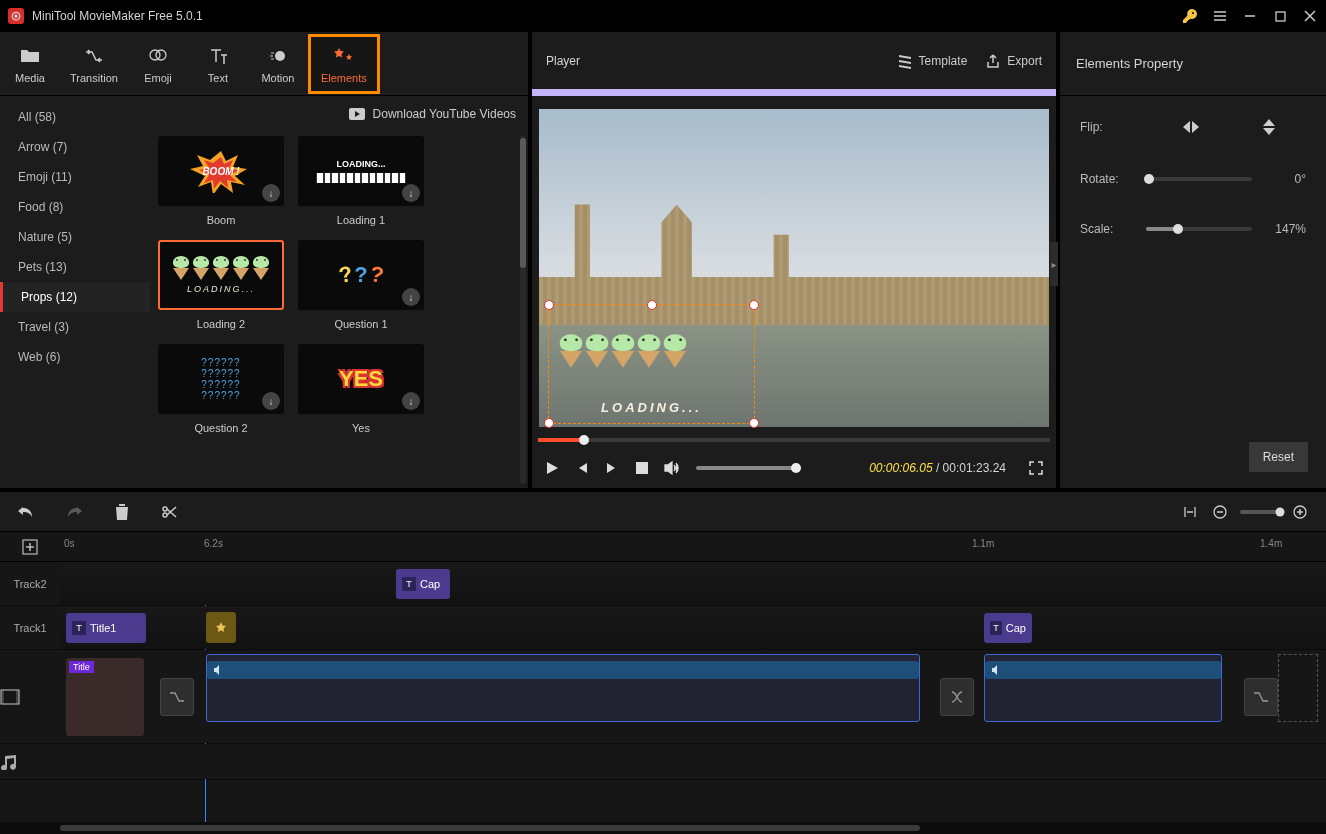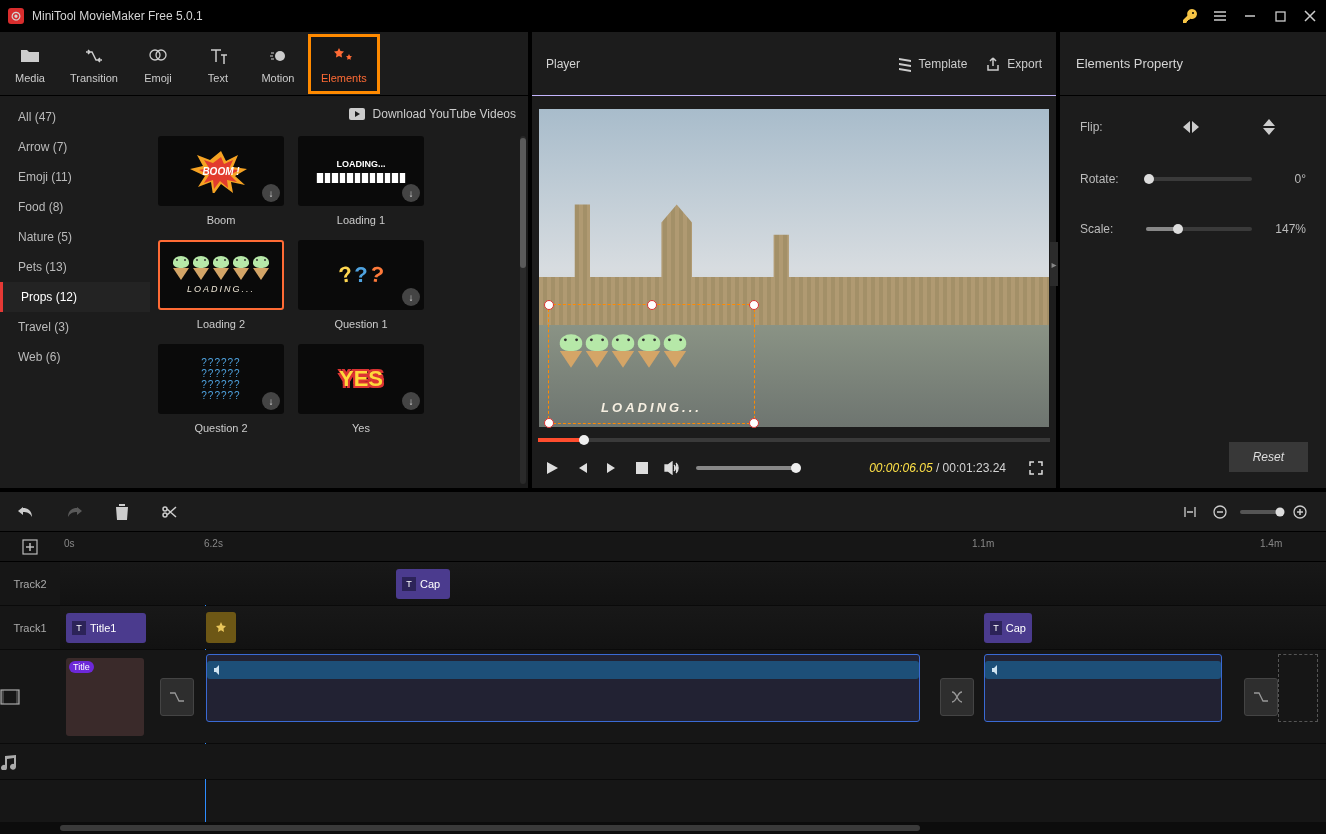--- a/index.html
+++ b/index.html
@@ -61,21 +61,21 @@
   .icecream{ width:16px; height:24px; position:relative;}
   .icecream .scoop{ width:16px; height:12px; background:#b6e8a8; border-radius:50% 50% 40% 40%; position:relative;}
   .icecream .scoop::before{content:"";position:absolute;top:3px;left:3px;width:2px;height:2px;background:#333;border-radius:50%;}
   .icecream .scoop::after{content:"";position:absolute;top:3px;right:3px;width:2px;height:2px;background:#333;border-radius:50%;}
   .icecream .cone{ width:0;height:0;border-left:8px solid transparent;border-right:8px solid transparent;border-top:12px solid #d4a567;margin:0 auto;}
   .qmarks { color:#4fa3e0; font-size:10px; line-height:1.1; letter-spacing:1px;}
   .qbig { display:flex; gap:2px;}
   .qbig span{ font-size:22px; font-weight:bold;}
   .yes { font-size:22px; font-weight:900; color:#ffd83b; text-shadow: -2px -2px 0 #d33, 2px -2px 0 #d33, -2px 2px 0 #d33, 2px 2px 0 #d33;}
   .center-panel { width:528px; background:#1c1c1c; display:flex; flex-direction:column; border-right:4px solid #000;}
-  .center-header { height:64px; display:flex; align-items:center; justify-content:space-between; padding:0 14px; border-bottom:1px solid #c4b5fd;}
+  .center-header { height:64px; display:flex; align-items:center; justify-content:space-between; padding:0 14px; border-bottom:7px solid #c4b5fd;}
   .center-header-right{ display:flex; gap:18px; align-items:flex-end;}
   .hdr-btn { display:flex; align-items:center; gap:6px; cursor:pointer; color:#ccc; font-size:12px;}
   .preview { flex:1; display:flex; align-items:center; justify-content:center; padding:8px 6px 0 6px; position:relative;}
   .preview-frame { width:510px; height:318px; position:relative; outline:1px dashed #666; outline-offset:-1px;}
   .sky { position:absolute; inset:0; background:linear-gradient(to bottom, #a8bccb 0%, #d7dce0 50%, #c7c0ae 100%);}
   .water{ position:absolute; left:0; right:0; bottom:0; height:32%; background:linear-gradient(to bottom,#8a9385,#6e7570);}
   .building{ position:absolute; bottom:32%; left:0; right:0; height:38%; background:
     repeating-linear-gradient(90deg,#b09a72 0 4px,#a39068 4px 8px);
     clip-path: polygon(0% 100%,0% 60%,7% 60%,7% 0%,10% 0%,10% 60%,24% 60%,24% 15%,27% 0%,30% 15%,30% 60%,46% 60%,46% 25%,49% 25%,49% 60%,100% 60%,100% 100%);}
   .overlay-box{position:absolute;left:10px;bottom:4px;width:205px;height:118px;outline:1px dashed #ff8a00;}
@@ -98,21 +98,21 @@
   .timecode .cur{ color:#fde047;font-style:italic;}
   .props-panel { flex:1; background:#1c1c1c; display:flex; flex-direction:column;}
   .props-header{ height:64px; display:flex; align-items:center; padding:0 16px; border-bottom:1px solid #000; font-size:13px;}
   .props-body{ padding:22px 20px; display:flex; flex-direction:column; gap:36px;}
   .prop-row{ display:flex; align-items:center; gap:14px; font-size:12px; color:#bbb;}
   .prop-row .lbl{ width:52px;}
   .flip-btn{ width:20px; color:#ddd; cursor:pointer; font-size:14px;}
   .slider{ flex:1; height:4px; background:#3a3a3a; position:relative; border-radius:2px;}
   .slider .sfill{ position:absolute; left:0; top:0; bottom:0; background:#888; border-radius:2px;}
   .slider .shead{ position:absolute; top:50%; transform:translate(-50%,-50%); width:10px;height:10px;background:#ddd;border-radius:50%;}
-  .reset-btn{ margin-top:auto; margin:0 18px 16px auto; align-self:flex-end; background:#383838; color:#ddd; border:none; padding:8px 24px; cursor:pointer; font-size:12px;font-style:italic;}
+  .reset-btn{ margin-top:auto; margin:0 18px 16px auto; align-self:flex-end; background:#383838; color:#ddd; border:none; padding:8px 14px; cursor:pointer; font-size:12px;}
   .spacer{flex:1;}
   .timeline{ height:346px; background:#161616; border-top:4px solid #000; display:flex; flex-direction:column;}
   .tl-toolbar{ height:40px; display:flex; align-items:center; padding:0 16px; gap:28px; border-bottom:1px solid #000; background:#1c1c1c;}
   .tl-toolbar .tbtn{ width:20px; height:20px; display:flex;align-items:center;justify-content:center;color:#ccc;cursor:pointer;}
   .tl-toolbar .tzoom{ margin-left:auto; display:flex; align-items:center; gap:10px;}
   .tzoom .ztrack{ width:40px; height:4px; background:#555; border-radius:2px; position:relative;}
   .tzoom .zhead{ position:absolute; right:0; top:50%; transform:translate(50%,-50%); width:9px;height:9px;background:#ddd;border-radius:50%;}
   .ruler{ height:30px; display:flex; align-items:center; position:relative; border-bottom:1px solid #000;}
   .ruler .addbtn{ width:60px; display:flex;align-items:center;justify-content:center;color:#bbb;cursor:pointer;}
   .ruler-body{ flex:1; position:relative; height:100%;}
@@ -127,21 +127,21 @@
   .track-body.striped{ background:linear-gradient(#181818,#121212);}
   .clip{ position:absolute; top:6px; bottom:6px; border-radius:3px; overflow:hidden; display:flex; align-items:center; padding:0 6px; font-size:11px;}
   .clip.txt{ background:#4b3b8e; color:#fff; height:30px; top:7px;}
   .clip.txt .t-ico{ width:14px;height:14px;background:#2c2358;margin-right:4px;display:flex;align-items:center;justify-content:center;font-size:9px;}
   .clip.elem{ background:#6d5715; width:30px; display:flex;align-items:center;justify-content:center;}
   .clip.video{ top:4px; height:68px; background:#223; border:1px solid #3a6ad4; display:flex; padding:0;}
   .clip.video .vframe{ flex:1; background:linear-gradient(#9ab 50%,#7a8572 50%); border-right:1px solid rgba(0,0,0,0.2);}
   .clip.video.balloons .vframe{ background:linear-gradient(#c9bfa8 55%,#8d846f 55%);}
   .clip.audio-strip{ position:absolute; bottom:4px; left:0; right:0; height:18px; background:#1d4f78; display:flex; align-items:center; padding-left:6px;}
   .clip.title-thumb{ top:8px; height:78px; width:78px; left:6px; background:#3a2a2a; display:flex; flex-direction:column;}
-  .clip.title-thumb .tag{ background:#6d28d9; color:#fff; font-size:9px; padding:1px 4px; position:absolute; top:3px; left:3px;border-radius:6px;}
+  .clip.title-thumb .tag{ background:#6d28d9; color:#fff; font-size:9px; padding:1px 4px; position:absolute; top:3px; left:3px;}
   .transition-box{ position:absolute; top:28px; width:34px; height:38px; background:#2e2e2e; border:1px solid #444; display:flex; align-items:center; justify-content:center; color:#888; border-radius:3px;}
   .hscroll{ height:12px; background:#0c0c0c; position:relative;}
   .hscroll .hbar{ position:absolute; left:60px; top:3px; height:6px; width:860px; background:#3a3a3a; border-radius:3px;}
   svg{display:block;}
 </style>
 </head>
 <body>
 
 <div class="titlebar">
   <div class="titlebar-left">
@@ -227,21 +227,21 @@
         <div class="ico">
           <svg width="20" height="16" viewBox="0 0 20 16">
               <path fill="#ff6b35" d="M5 0l1.5 3L10 3.5 7.5 6l.5 3.5L5 8 2 9.5 2.5 6 0 3.5 3.5 3zM15 6l1 2 2 .3-1.5 1.5.3 2L15 11l-1.8.8.3-2L12 8.3l2-.3z"></path>
             </svg>
         </div>
         <div class="lbl">Elements</div>
       </div>
     </div>
     <div class="catpanel">
       <div class="catlist">
-        <div class="catlist-item">All (47)</div>
+        <div class="catlist-item">All (58)</div>
         <div class="catlist-item">Arrow (7)</div>
         <div class="catlist-item">Emoji (11)</div>
         <div class="catlist-item">Food (8)</div>
         <div class="catlist-item">Nature (5)</div>
         <div class="catlist-item">Pets (13)</div>
         <div class="catlist-item active">Props (12)</div>
         <div class="catlist-item">Travel (3)</div>
         <div class="catlist-item">Web (6)</div>
       </div>
       <div class="catcontent">

